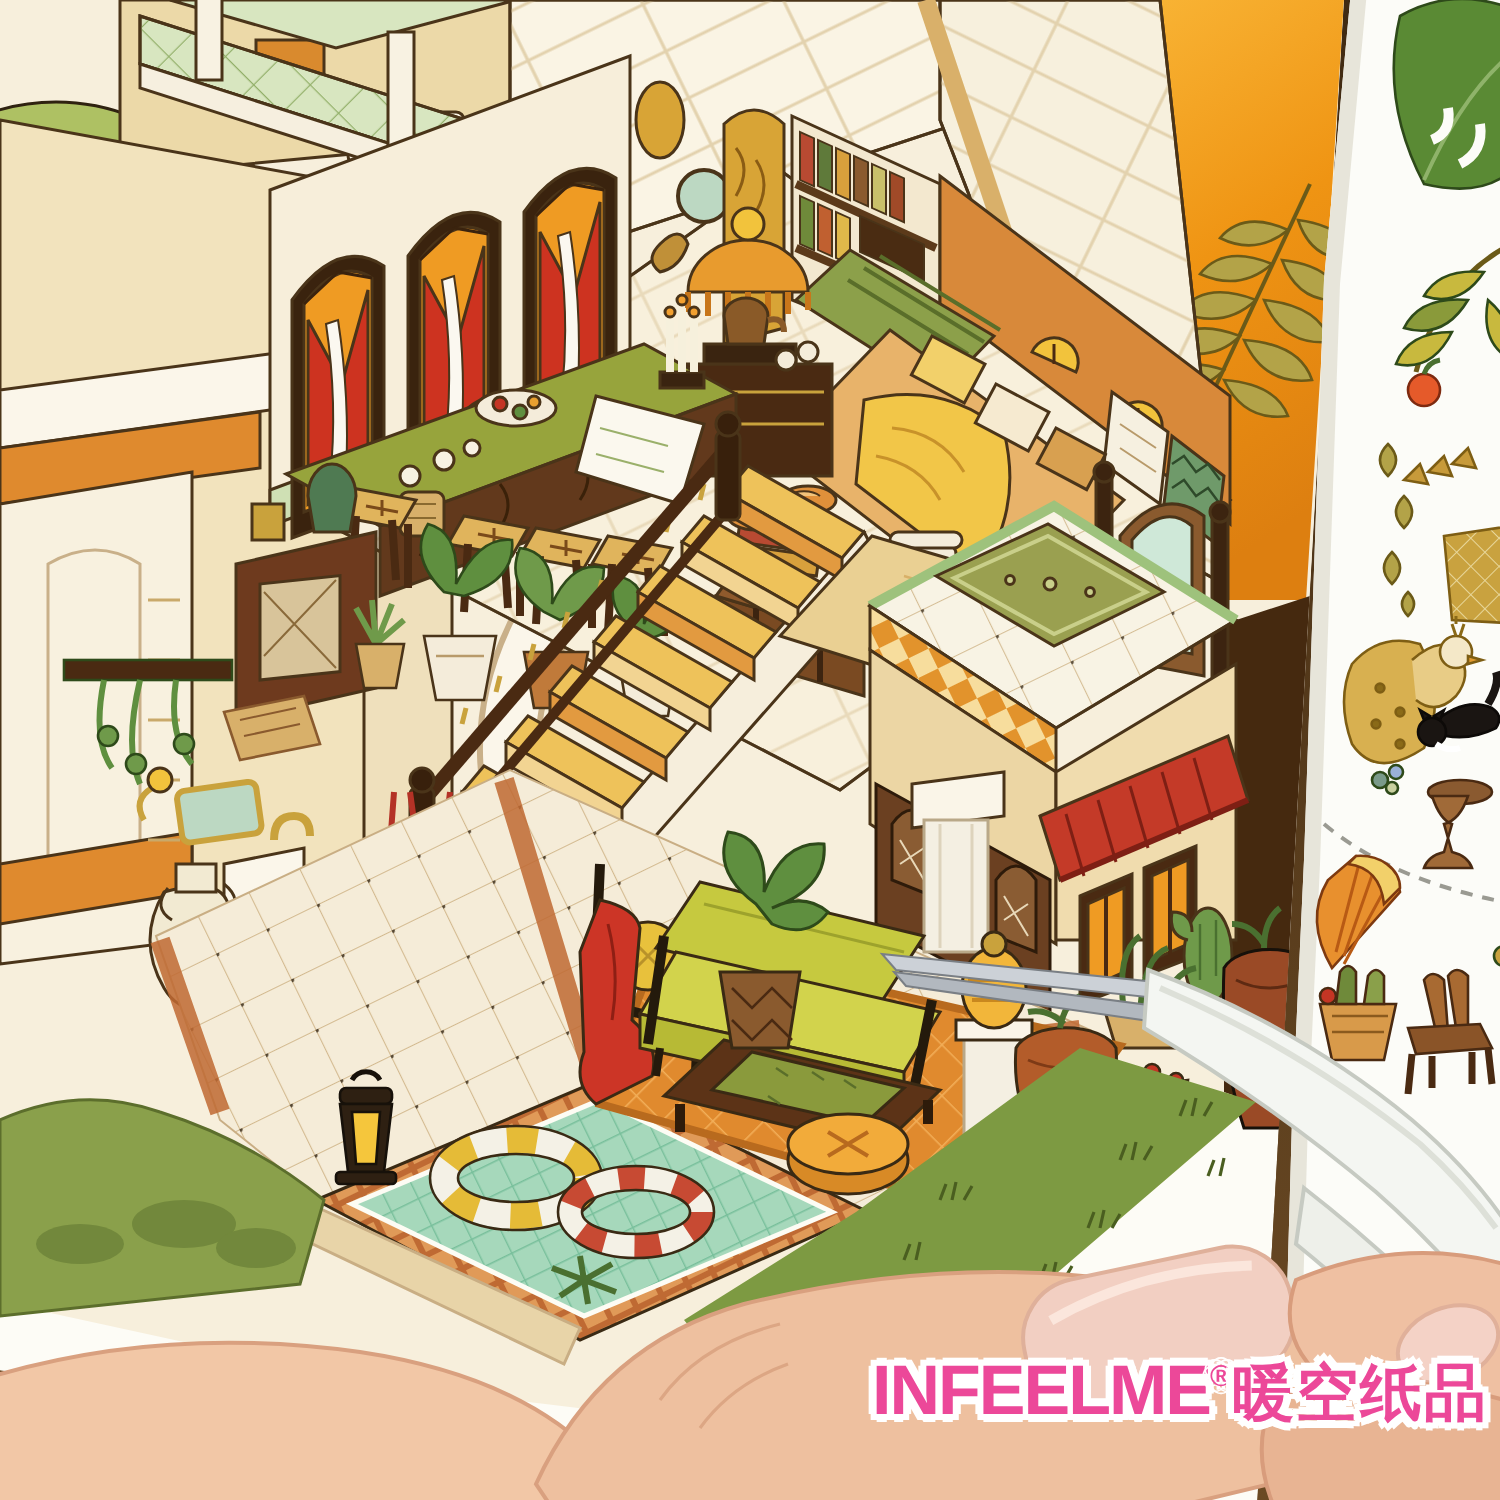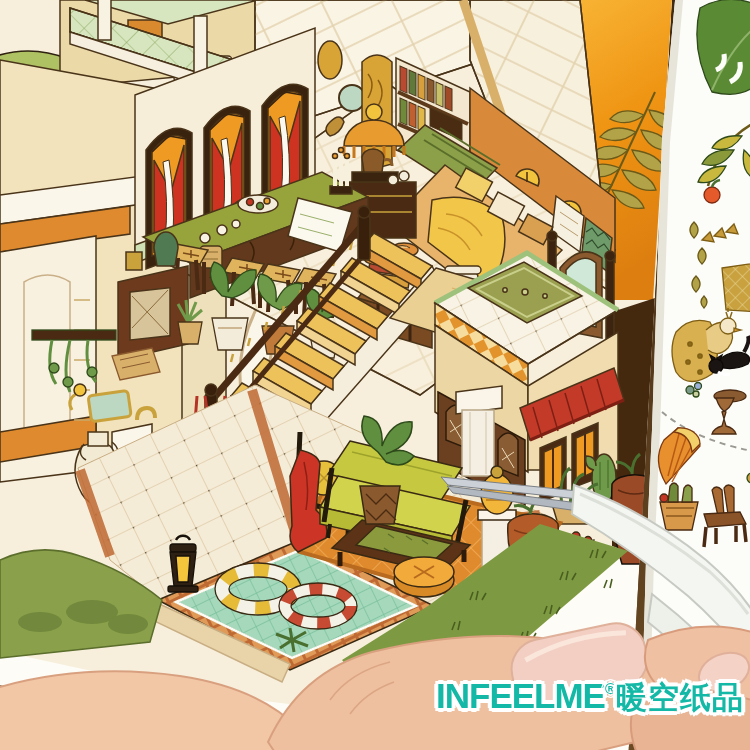--- a/index.html
+++ b/index.html
@@ -1,21 +1,21 @@
 <!DOCTYPE html>
 <html><head>
 <meta charset="utf-8">
 <style>
   html,body{margin:0;padding:0;background:#2c1d0e;}
   .stage{position:relative;width:750px;height:750px;overflow:hidden;
          font-family:"Liberation Sans",sans-serif;}
   .stage svg{position:absolute;left:0;top:0;display:block;}
   .watermark{
     position:absolute;left:436px;top:676px;width:310px;height:48px;
-    white-space:nowrap;z-index:50;color:#14b8a6;
+    white-space:nowrap;z-index:50;color:#ec4899;
     text-shadow:-3px -3px 0 #fff,3px -3px 0 #fff,-3px 3px 0 #fff,3px 3px 0 #fff,
                 0 -4px 0 #fff,0 4px 0 #fff,-4px 0 0 #fff,4px 0 0 #fff;
   }
   .wm-brand{font-size:35px;font-weight:900;letter-spacing:-1px;}
   .wm-reg{font-size:15px;font-weight:700;vertical-align:14px;}
   .wm-cn{font-size:31px;font-weight:700;letter-spacing:1px;}
 </style>
 </head>
 <body>
 

